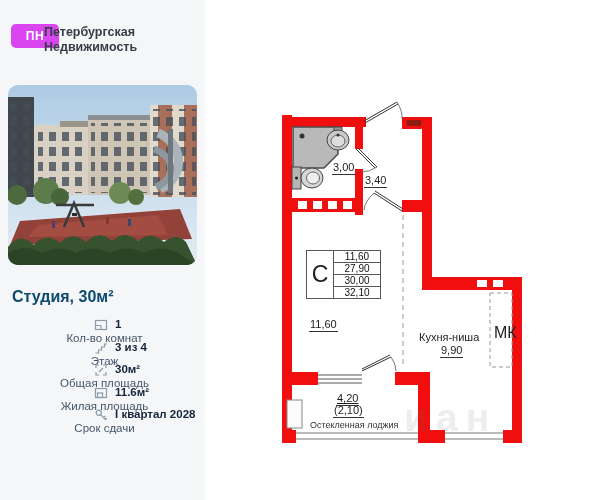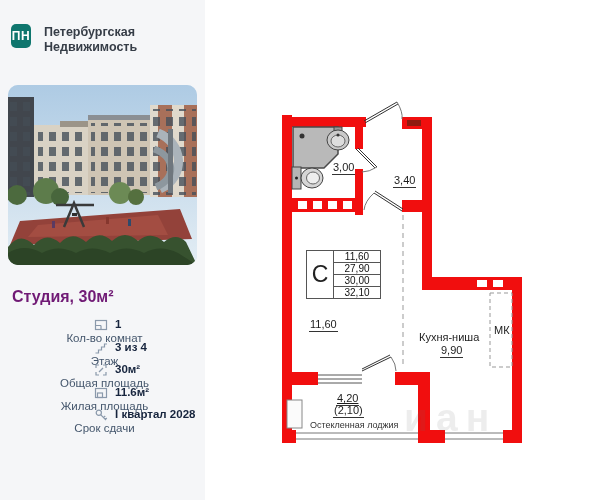--- a/index.html
+++ b/index.html
@@ -1,36 +1,36 @@
 <!DOCTYPE html>
 <html><head>
 <meta charset="utf-8">
 <style>
   html,body{margin:0;padding:0;background:#fff;}
   #app{position:relative;width:600px;height:500px;background:#ffffff;overflow:hidden;
        font-family:"Liberation Sans",sans-serif;}
   .left-panel{position:absolute;left:0;top:0;width:205px;height:500px;background:#f5f6f8;}
-  .logo-sq{position:absolute;left:11px;top:24px;width:20px;height:24px;background:#0f766e;
+  .logo-sq{position:absolute;left:11px;top:24px;width:48px;height:24px;background:#d946ef;
        border-radius:5px;color:#fff;font-weight:bold;font-size:12px;display:flex;
        align-items:center;justify-content:center;letter-spacing:.5px;}
   .brand{position:absolute;left:44px;top:25px;font-size:12.5px;font-weight:bold;
        color:#363d47;line-height:15px;}
   .photo{position:absolute;left:8px;top:85px;width:189px;height:180px;border-radius:10px;
        overflow:hidden;background:#cfe0ee;}
-  .card-title{position:absolute;left:12px;top:288px;font-size:16px;font-weight:bold;color:#701a75;}
+  .card-title{position:absolute;left:12px;top:288px;font-size:16px;font-weight:bold;color:#0c4a6e;}
   .props{position:absolute;left:12px;top:318px;width:185px;}
   .prow{position:relative;height:22.5px;display:flex;align-items:center;flex-direction:column;}
   .prow .ic{width:14px;height:14px;margin-right:7px;flex:none;}
   .plabel{font-size:11.5px;color:#44566c;}
   .pvalue{position:absolute;left:103px;font-size:11.5px;font-weight:bold;color:#16243d;white-space:nowrap;}
   
   .plan-label{position:absolute;font-size:11px;color:#1d1d1d;white-space:nowrap;}
   .ul{border-bottom:1px solid #333;padding:0 1px 1px;}
   .small{font-size:9px;color:#333;}
-  .mk-label{font-size:11px;color:#222;}
+  .mk-label{font-size:16px;color:#222;}
   .stamp{position:absolute;left:306px;top:250px;display:flex;border:1px solid #555;
        background:#fff;color:#111;}
   .stamp .cl{width:26px;display:flex;align-items:center;justify-content:center;
        font-size:23px;color:#222;}
   .stamp .rows{border-left:1px solid #555;}
   .stamp .rows div{width:46px;height:11px;line-height:11px;text-align:center;
        font-size:10px;border-top:1px solid #555;}
   .stamp .rows div:first-child{border-top:none;}
   .watermark{position:absolute;left:404px;top:396px;font-size:39px;font-weight:bold;
        color:rgba(110,110,110,0.12);letter-spacing:8px;}
@@ -238,21 +238,21 @@
       <rect x="292" y="167" width="9" height="22" fill="#b5b5b5" stroke="#444"></rect>
       <circle cx="296.5" cy="178" r="1.5" fill="#222"></circle>
       <ellipse cx="312" cy="178" rx="11" ry="10" fill="#d6d6d6" stroke="#444"></ellipse>
       <ellipse cx="313" cy="178" rx="6.5" ry="6" fill="#eeeeee" stroke="#666"></ellipse>
     </g>
   </svg>
 
   <div class="plan-label" style="left:332px;top:161px;">
     <span class="ul">3,00</span>
   </div>
-  <div class="plan-label" style="left:393px;top:174px;">
+  <div class="plan-label" style="left:364px;top:174px;">
     <span class="ul">3,40</span>
   </div>
   <div class="stamp">
     <div class="cl">С</div>
     <div class="rows">
       <div>11,60</div>
       <div>27,90</div>
       <div>30,00</div>
       <div>32,10</div>
     </div>

